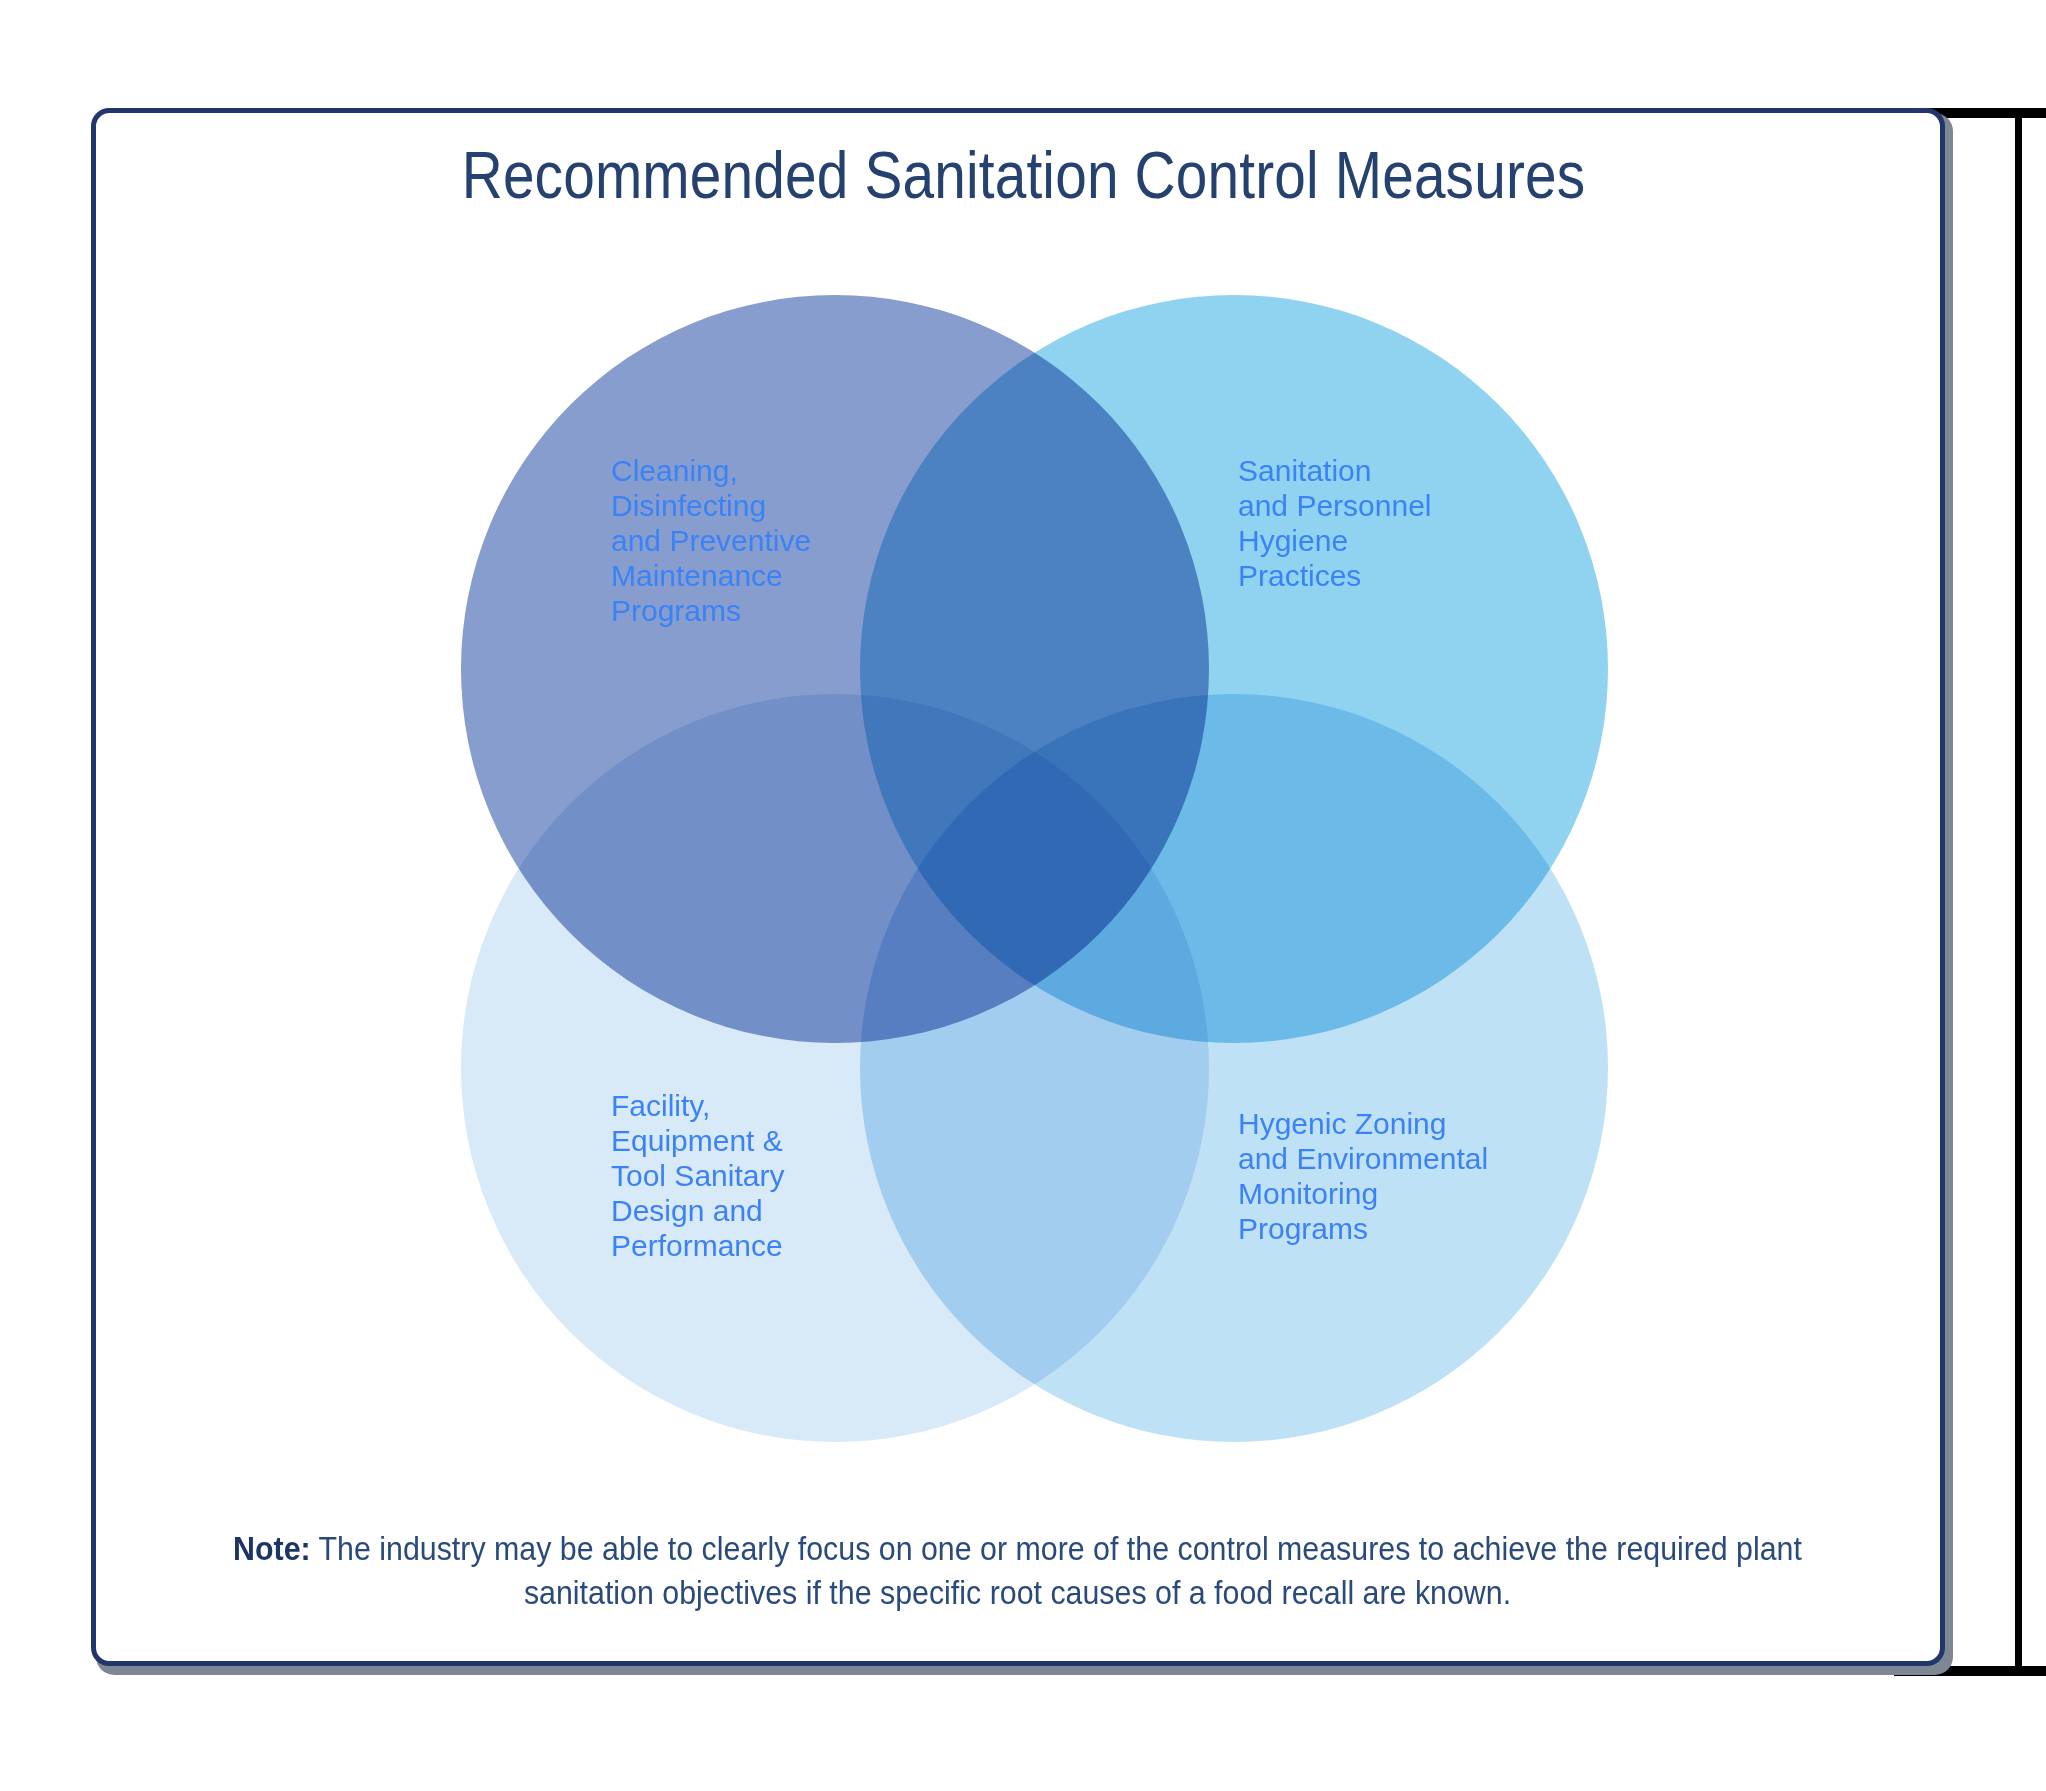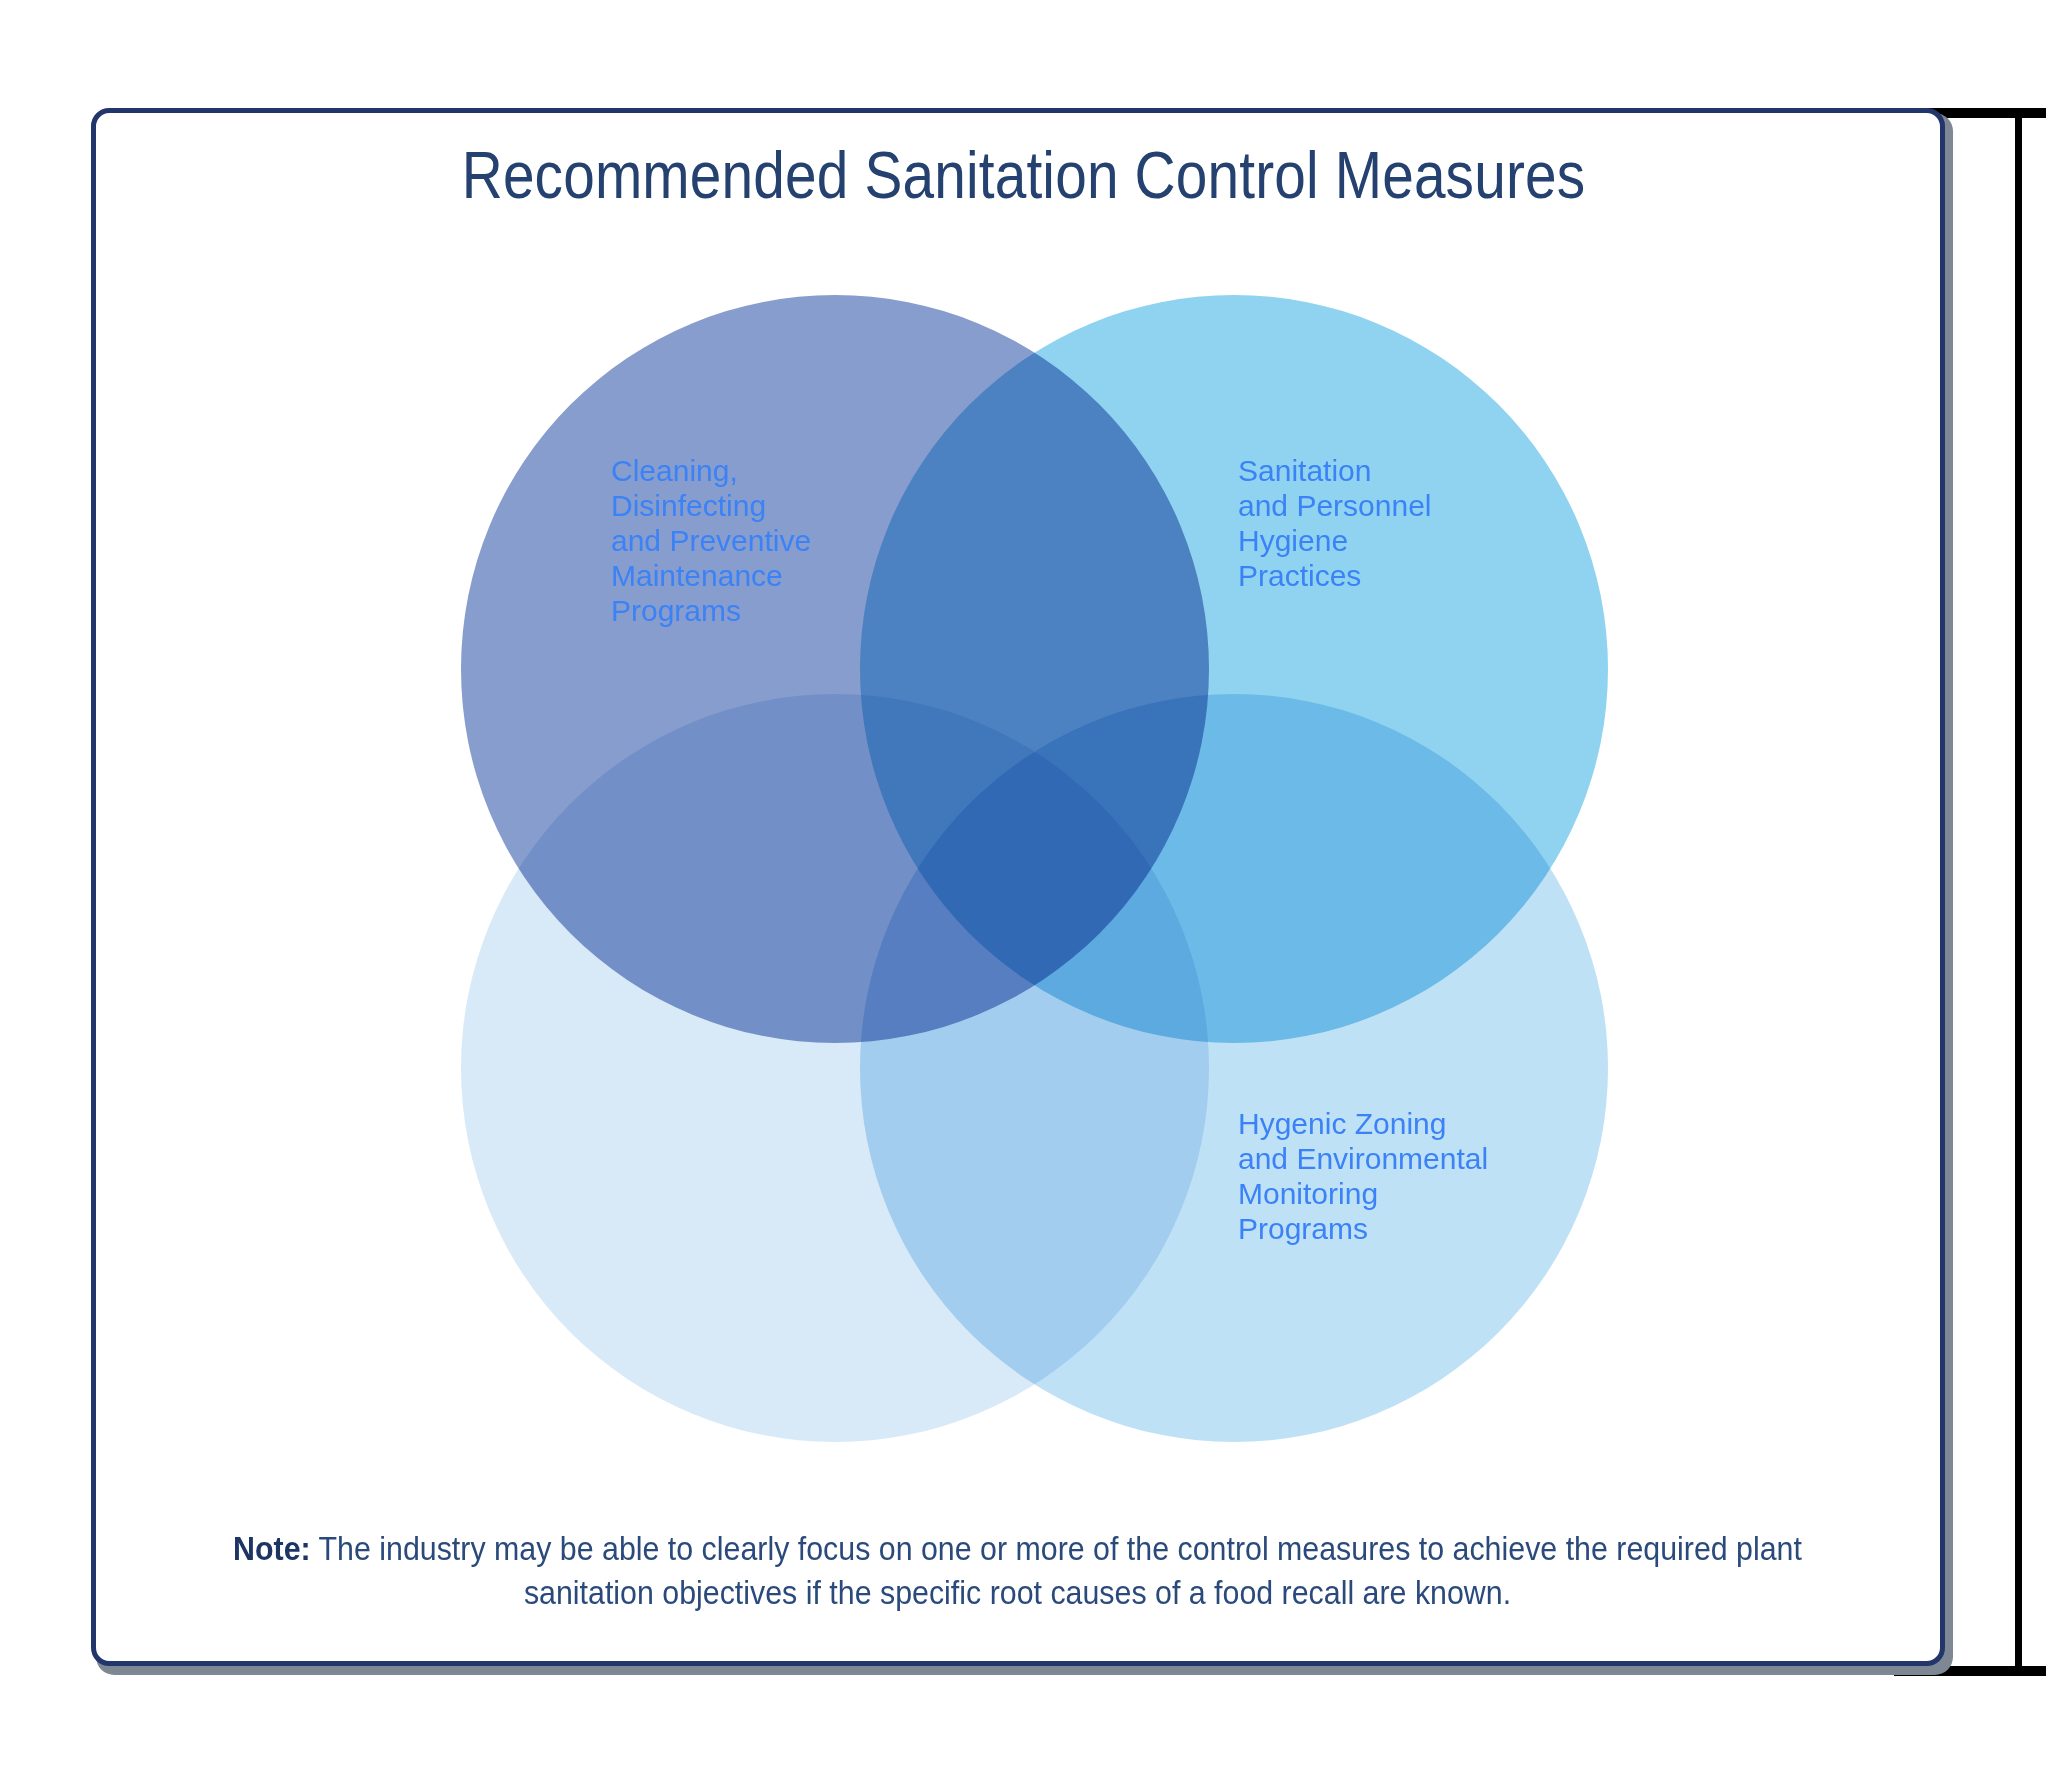--- a/index.html
+++ b/index.html
@@ -156,20 +156,25 @@
 
   <div class="venn-label" id="label-top-left">Cleaning,
 Disinfecting
 and Preventive
 Maintenance
 Programs</div>
   <div class="venn-label" id="label-top-right">Sanitation
 and Personnel
 Hygiene
 Practices</div>
+  <div class="venn-label" id="label-bottom-left">Facility,
+Equipment &amp;
+Tool Sanitary
+Design and
+Performance</div>
   <div class="venn-label" id="label-bottom-right">Hygenic Zoning
 and Environmental
 Monitoring
 Programs</div>
 </div>
 
 <div id="note">
   <span id="note-label">Note:</span><span id="note-body"> The industry may be able to clearly focus on one or more of the control measures to achieve the required plant sanitation objectives if the specific root causes of a food recall are known.</span>
 </div>
 

